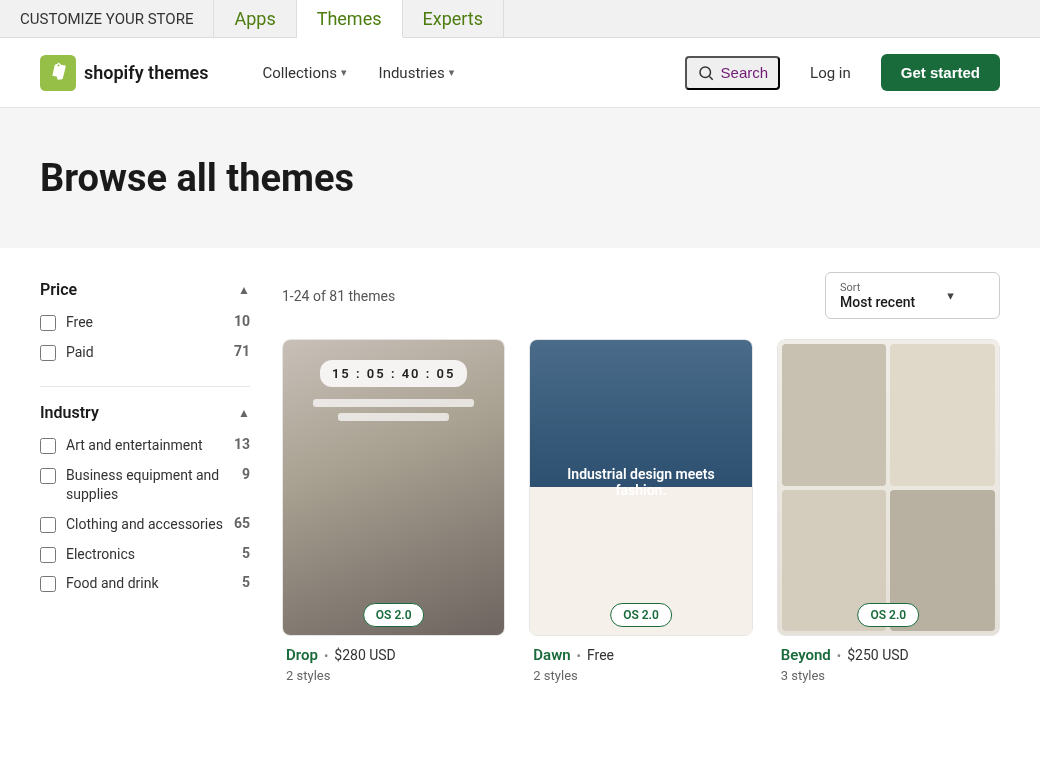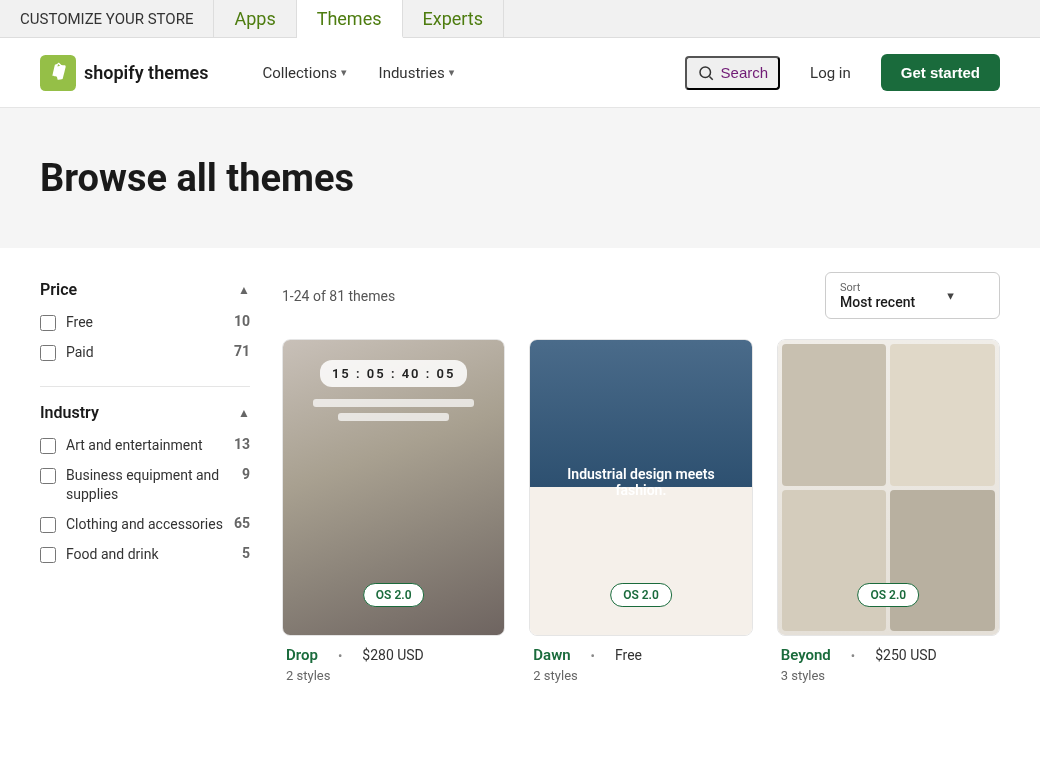--- a/index.html
+++ b/index.html
@@ -238,39 +238,39 @@
       transition: box-shadow 0.2s;
     }
     .theme-image {
       width: 100%;
       aspect-ratio: 3/4;
       display: block;
       background: #ddd;
     }
     .os-badge {
       position: absolute;
-      bottom: 28px;
+      bottom: 8px;
       left: 50%;
       transform: translateX(-50%);
       background: #fff;
       border: 1.5px solid #1a6b3c;
       border-radius: 20px;
       padding: 4px 12px;
       font-size: 12px;
       font-weight: 600;
       color: #1a6b3c;
       white-space: nowrap;
     }
     .theme-info {
       padding: 10px 4px 4px 4px;
     }
     .theme-title-row {
       display: flex;
       align-items: center;
-      gap: 20px;
+      gap: 6px;
       margin-bottom: 4px;
     }
     .theme-name {
       font-size: 15px;
       font-weight: 600;
       color: #1a6b3c;
       text-decoration: none;
     }
     .theme-price-dot {
       color: #888;
@@ -439,20 +439,25 @@
         <input type="checkbox" id="business" style="">
         <label class="filter-label" for="business">Business equipment and supplies</label>
         <span class="filter-count">9</span>
       </div>
       <div class="filter-item">
         <input type="checkbox" id="clothing" style="">
         <label class="filter-label" for="clothing">Clothing and accessories</label>
         <span class="filter-count">65</span>
       </div>
       <div class="filter-item">
+        <input type="checkbox" id="electronics" style="">
+        <label class="filter-label" for="electronics">Electronics</label>
+        <span class="filter-count">5</span>
+      </div>
+      <div class="filter-item">
         <input type="checkbox" id="food" style="">
         <label class="filter-label" for="food">Food and drink</label>
         <span class="filter-count">5</span>
       </div>
     </div>
   </aside>
 
   <div class="themes-area">
     <div class="themes-toolbar">
       <span class="themes-count">1-24 of 81 themes</span>

